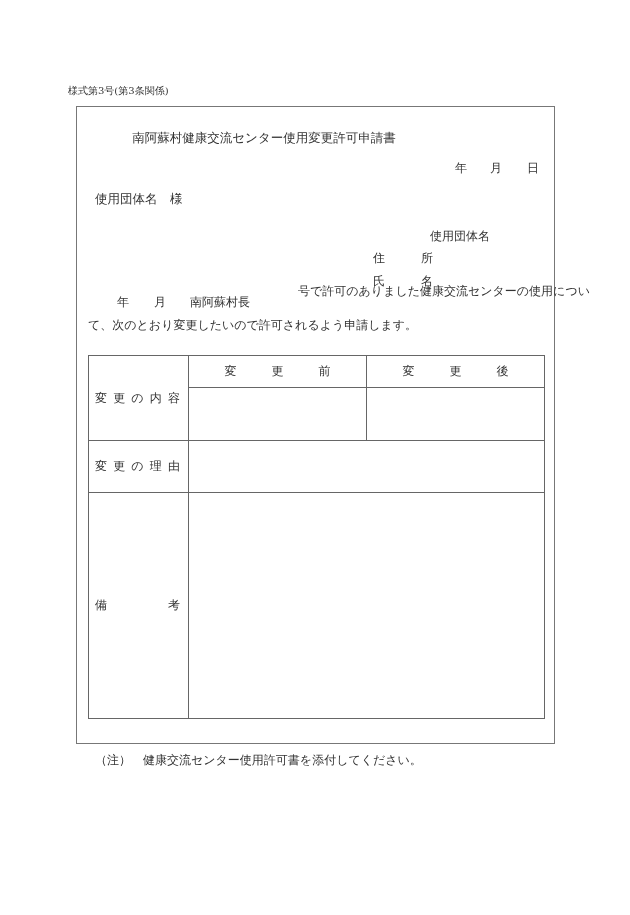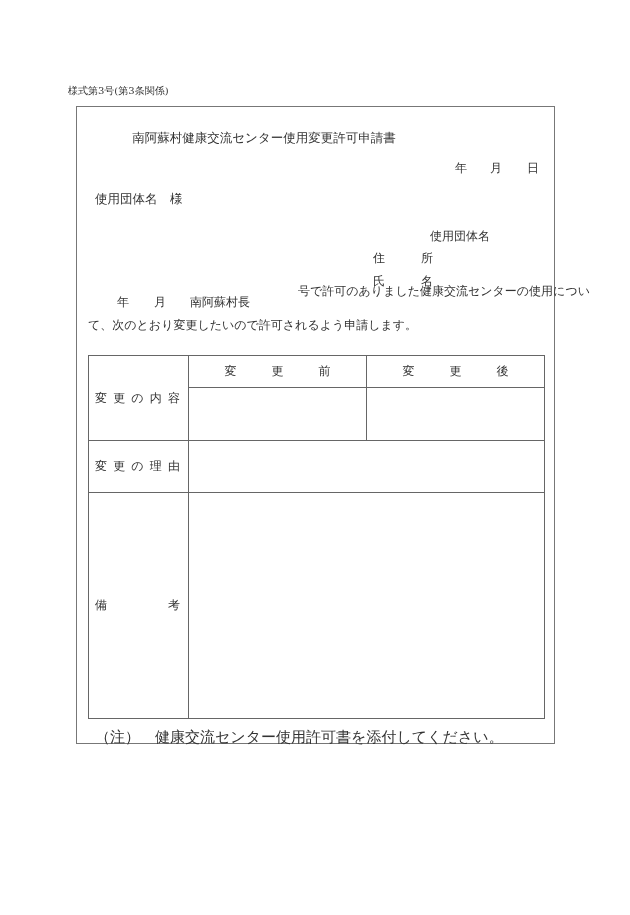--- a/index.html
+++ b/index.html
@@ -20,21 +20,21 @@
   .body-text { left:88px; font-size:12px; line-height:23px; }
   table.grid {
     position:absolute; left:88px; top:355px; width:456px; height:364px;
     border-collapse:collapse; table-layout:fixed;
   }
   table.grid td {
     border:1.5px solid #666; font-size:12px; padding:0; vertical-align:middle;
   }
   .spaced { display:flex; justify-content:space-between; padding:0 8px 0 6px; }
   .spaced-head { display:flex; justify-content:space-around; padding:0 18px; }
-  .note { left:95px; top:728px; font-size:15px; }
+  .note { left:95px; top:752px; font-size:12px; }
 </style>
 </head>
 <body>
 
 <div class="abs form-label">様式第3号(第3条関係)</div>
 
 <div class="outer"></div>
 
 <div class="abs title">南阿蘇村健康交流センター使用変更許可申請書</div>
 

